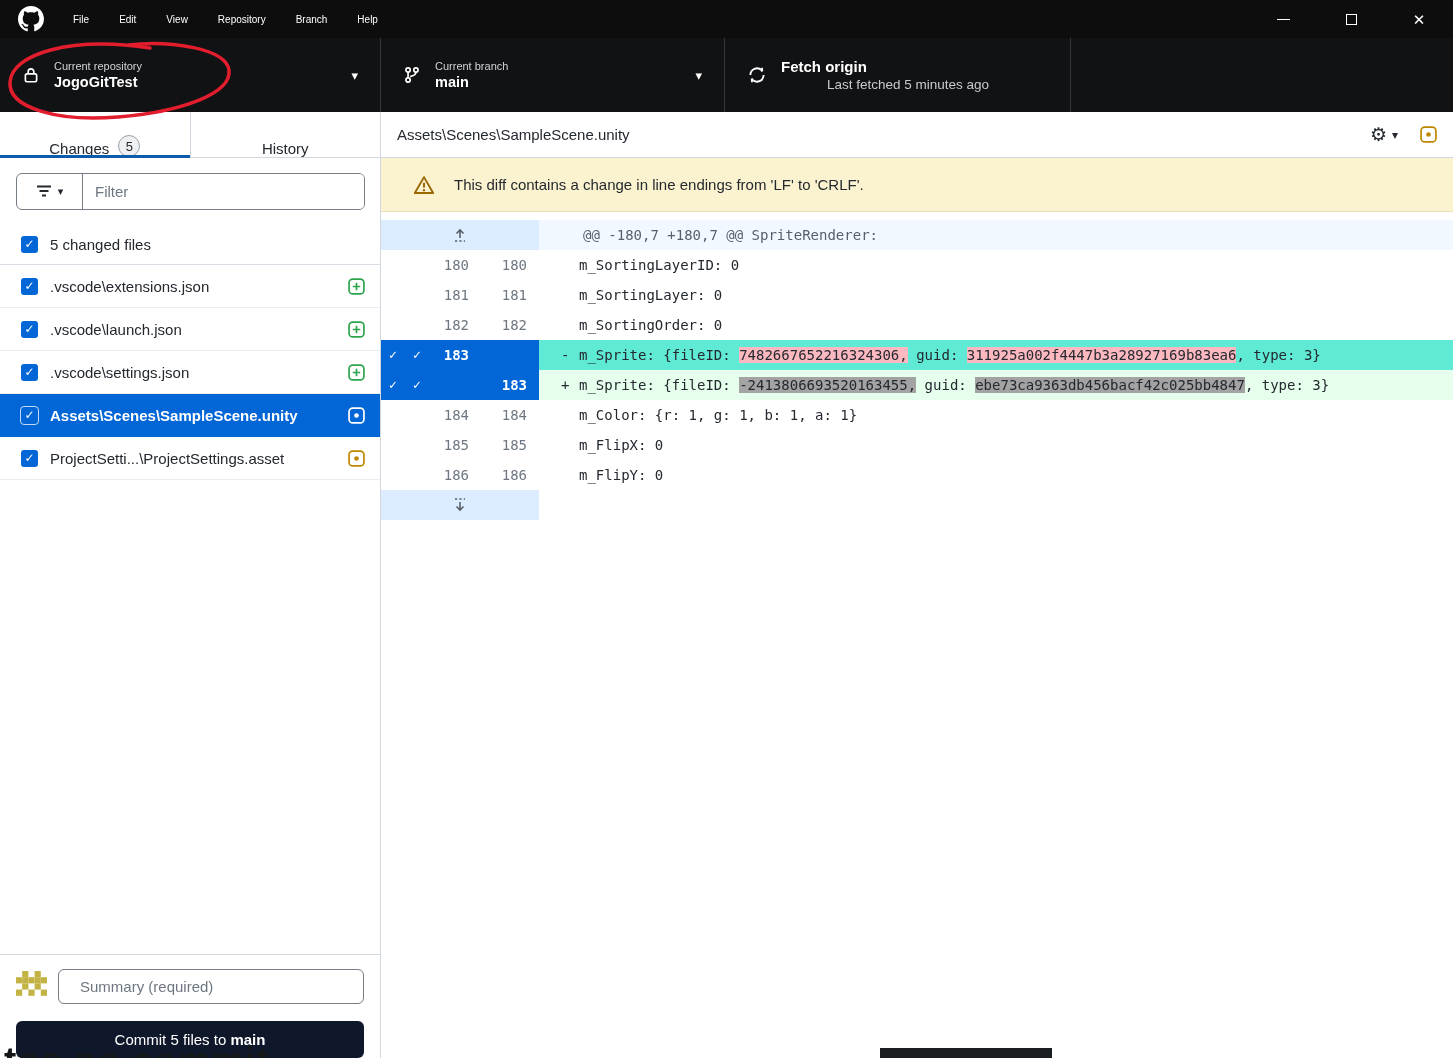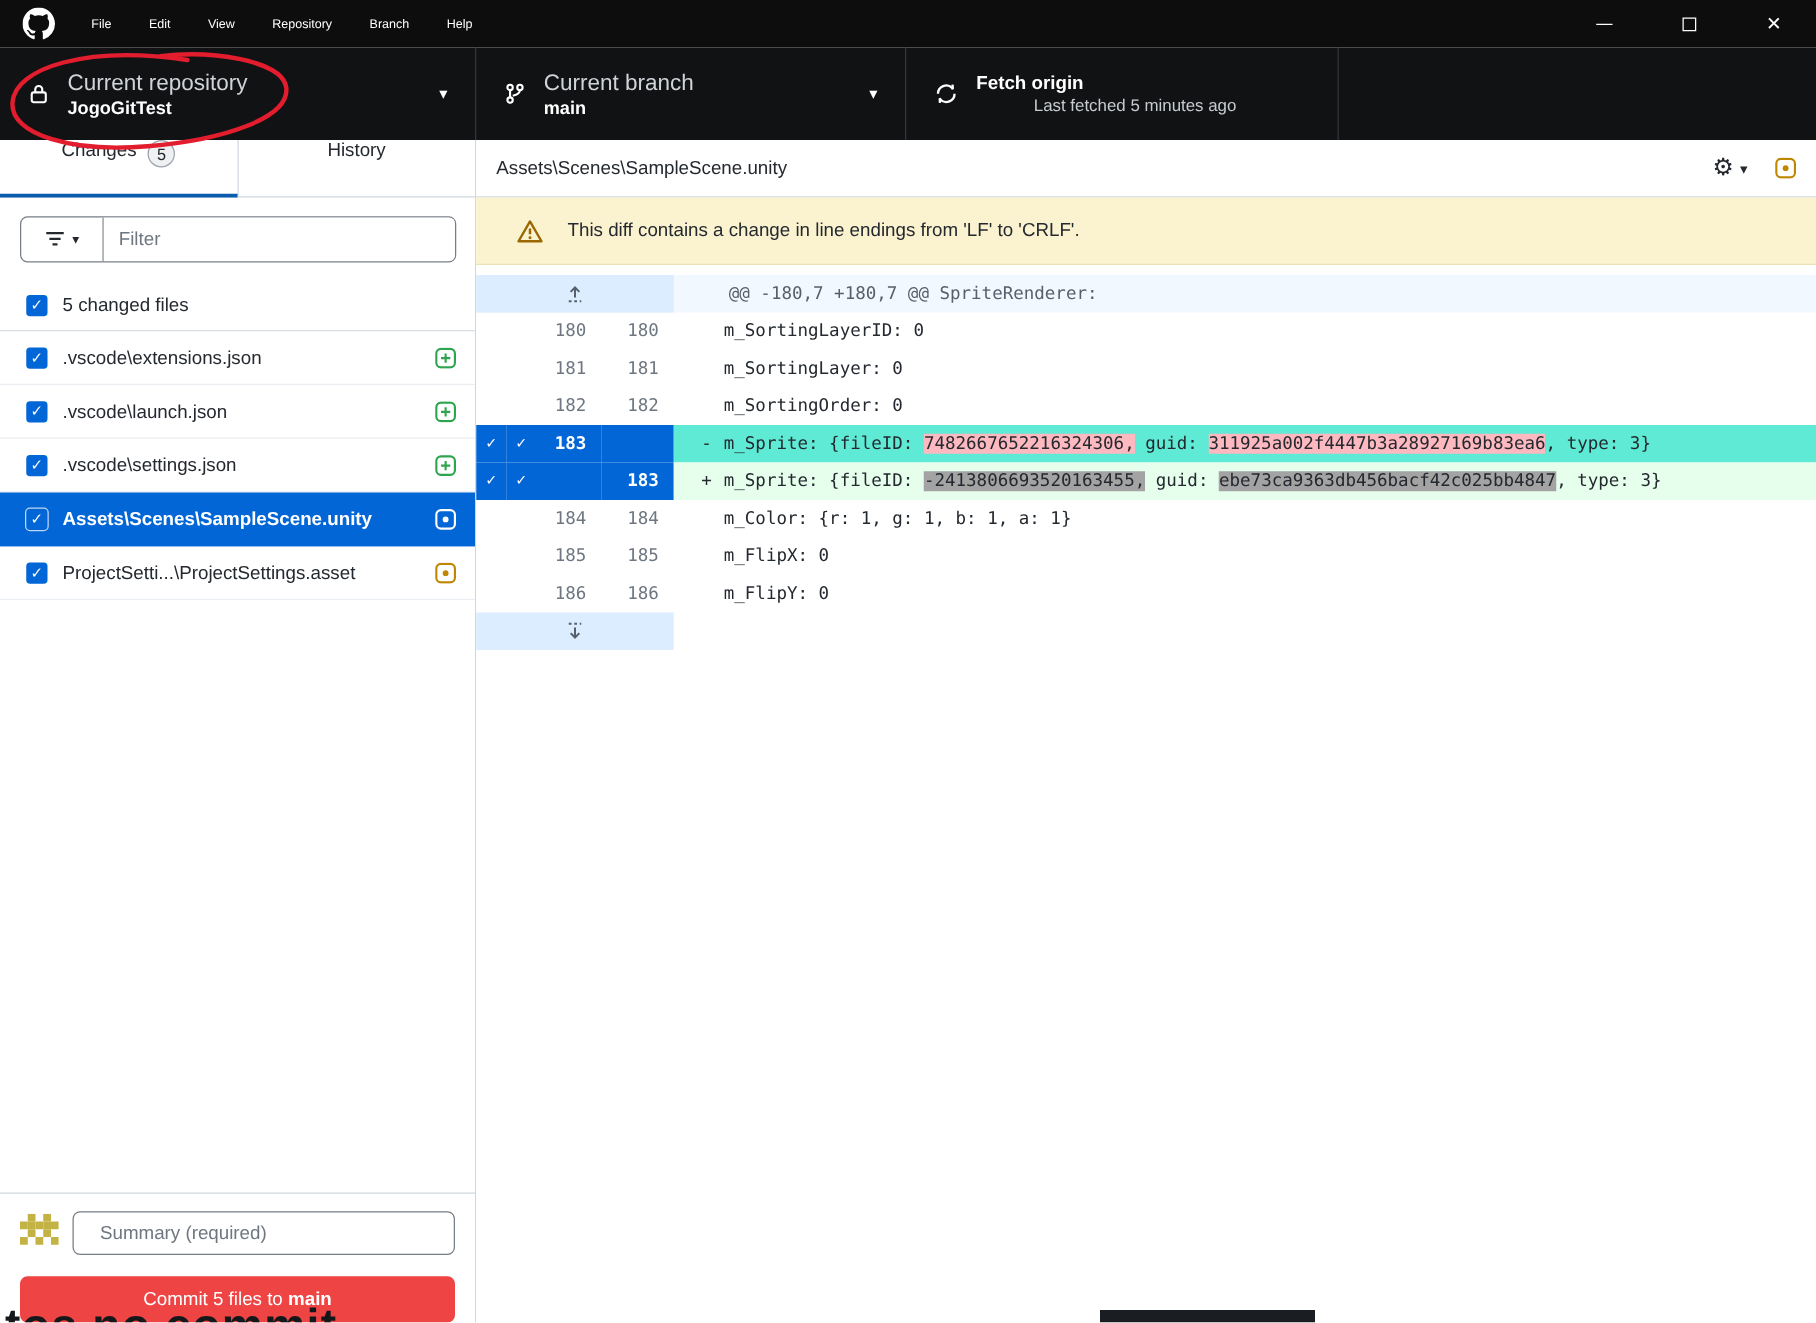--- a/index.html
+++ b/index.html
@@ -18,36 +18,36 @@
 
   
   .toolbar { height:74px; background:#111214; display:flex; color:#fff; }
   .tb-sec { display:flex; align-items:center; border-right:1px solid #33363a; padding-left:22px; position:relative; }
   .tb-sec.repo { width:381px; }
   .tb-sec.branch { width:344px; }
   .tb-sec.fetch { width:346px; }
   .tb-rest { flex:1; }
   .tb-icon { margin-right:14px; display:flex; }
   .tb-texts { display:flex; flex-direction:column; gap:2px; }
-  .tb-label { font-size:18px; color:#d0d4d9; }
+  .tb-label { font-size:11px; color:#d0d4d9; }
   .tb-value { font-size:14.5px; font-weight:700; color:#fff; }
   .tb-title { font-size:15px; font-weight:700; color:#fff; }
   .tb-sub { font-size:13.5px; color:#c7cbd0;margin-left:46px; }
   .tb-chevron { margin-left:auto; margin-right:22px; font-size:13px; color:#fff; }
 
   .annotation { position:absolute; left:0; top:36px; width:244px; height:92px; z-index:60; pointer-events:none; }
 
   
   .content { display:flex; height:946px; position:relative; }
   .sidebar { width:381px; border-right:1px solid #d0d7de; display:flex; flex-direction:column; background:#fff; }
   .main { flex:1; display:flex; flex-direction:column; background:#fff; }
 
   
   .tabs { height:46px; display:flex; border-bottom:1px solid #d0d7de; flex-shrink:0; }
-  .tab { flex:1; display:flex; align-items:flex-start; justify-content:center; font-size:15px; position:relative; cursor:default; }
+  .tab { flex:1; display:flex; align-items:flex-end; justify-content:center; font-size:15px; position:relative; cursor:default; }
   .tab.first { border-right:1px solid #d0d7de; }
   .tab.active::after { content:""; position:absolute; left:0; right:0; bottom:-1px; height:3px; background:#0b5cad; }
   .tab-badge { margin-left:9px; width:22px; height:22px; border-radius:50%; border:1px solid #9aa2ab; background:#eef0f2; display:flex; align-items:center; justify-content:center; font-size:13px; color:#24292f; }
 
   
   .filter-row { padding:15px 15px 14px 16px; flex-shrink:0; }
   .filter-ctl { display:flex; height:37px; border:1px solid #767d85; border-radius:6px; overflow:hidden; background:#fff; }
   .funnel-btn { width:66px; display:flex; align-items:center; justify-content:center; gap:6px; border-right:1px solid #767d85; cursor:pointer; }
   .filter-input { flex:1; border:none; outline:none; font-size:15px; padding:0 12px; font-family:inherit; color:#24292f; }
   .filter-input::placeholder { color:#6e7781; }
@@ -70,21 +70,21 @@
   
   .commit-area { margin-top:auto; border-top:1px solid #d0d7de; padding:14px 16px 0 16px; flex-shrink:0; }
   .commit-row1 { display:flex; align-items:center; gap:11px; }
   .avatar { width:31px; height:31px; flex-shrink:0; }
   .summary-input { flex:1; height:35px; border:1px solid #767d85; border-radius:6px; padding:0 21px; font-size:15px; font-family:inherit; outline:none; color:#24292f; }
   .summary-input::placeholder { color:#6e7781; }
   .desc-wrap { margin-top:17px; position:relative; }
   .desc-input { width:100%; height:177px; border:1px solid #767d85; border-radius:6px; padding:10px 12px; font-size:15px; font-family:inherit; resize:none; outline:none; color:#24292f; }
   .desc-input::placeholder { color:#24292f; opacity:.85; }
   .coauthor-btn { position:absolute; left:13px; bottom:11px; cursor:pointer; display:flex; }
-  .commit-btn { margin-top:17px; width:100%; height:37px; background:#ef4444; border:none; border-radius:6px; color:#fff; font-size:15px; font-family:inherit; cursor:pointer; }
+  .commit-btn { margin-top:17px; width:100%; height:37px; background:#0f172a; border:none; border-radius:6px; color:#fff; font-size:15px; font-family:inherit; cursor:pointer; }
   .commit-btn b { font-weight:700; }
 
   
   .file-header { height:46px; border-bottom:1px solid #d0d7de; display:flex; align-items:center; padding:0 16px; font-size:15px; flex-shrink:0; }
   .fh-title { color:#24292f; }
   .fh-right { margin-left:auto; display:flex; align-items:center; gap:22px; }
   .gear-wrap { display:flex; align-items:center; gap:5px; cursor:pointer; }
   .gear-glyph { font-size:19px; line-height:1; }
   .gear-chev { font-size:12px; }
 

